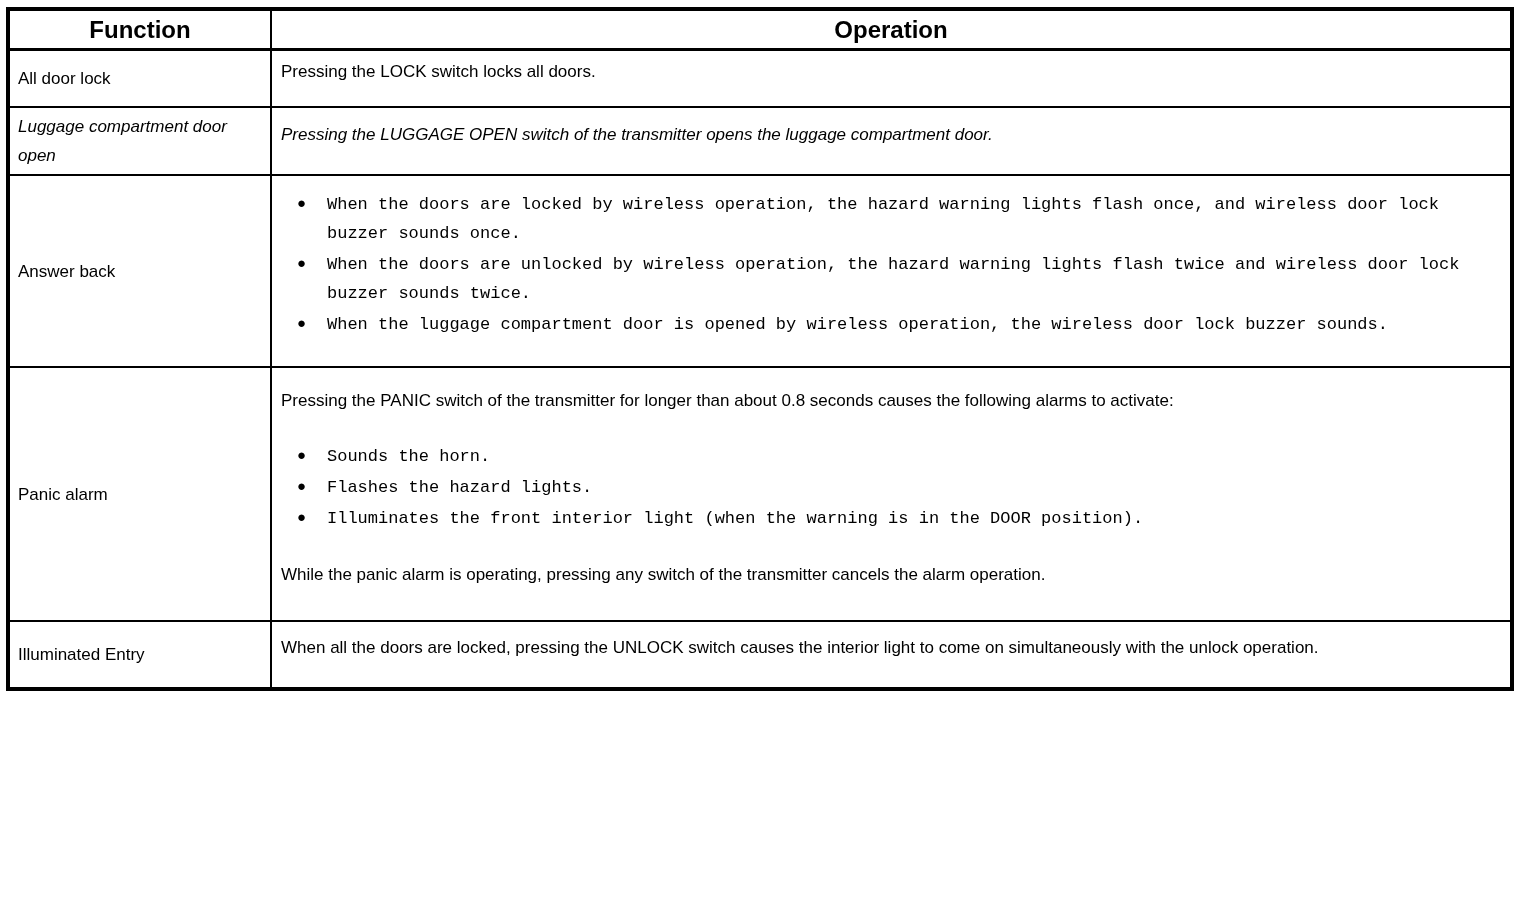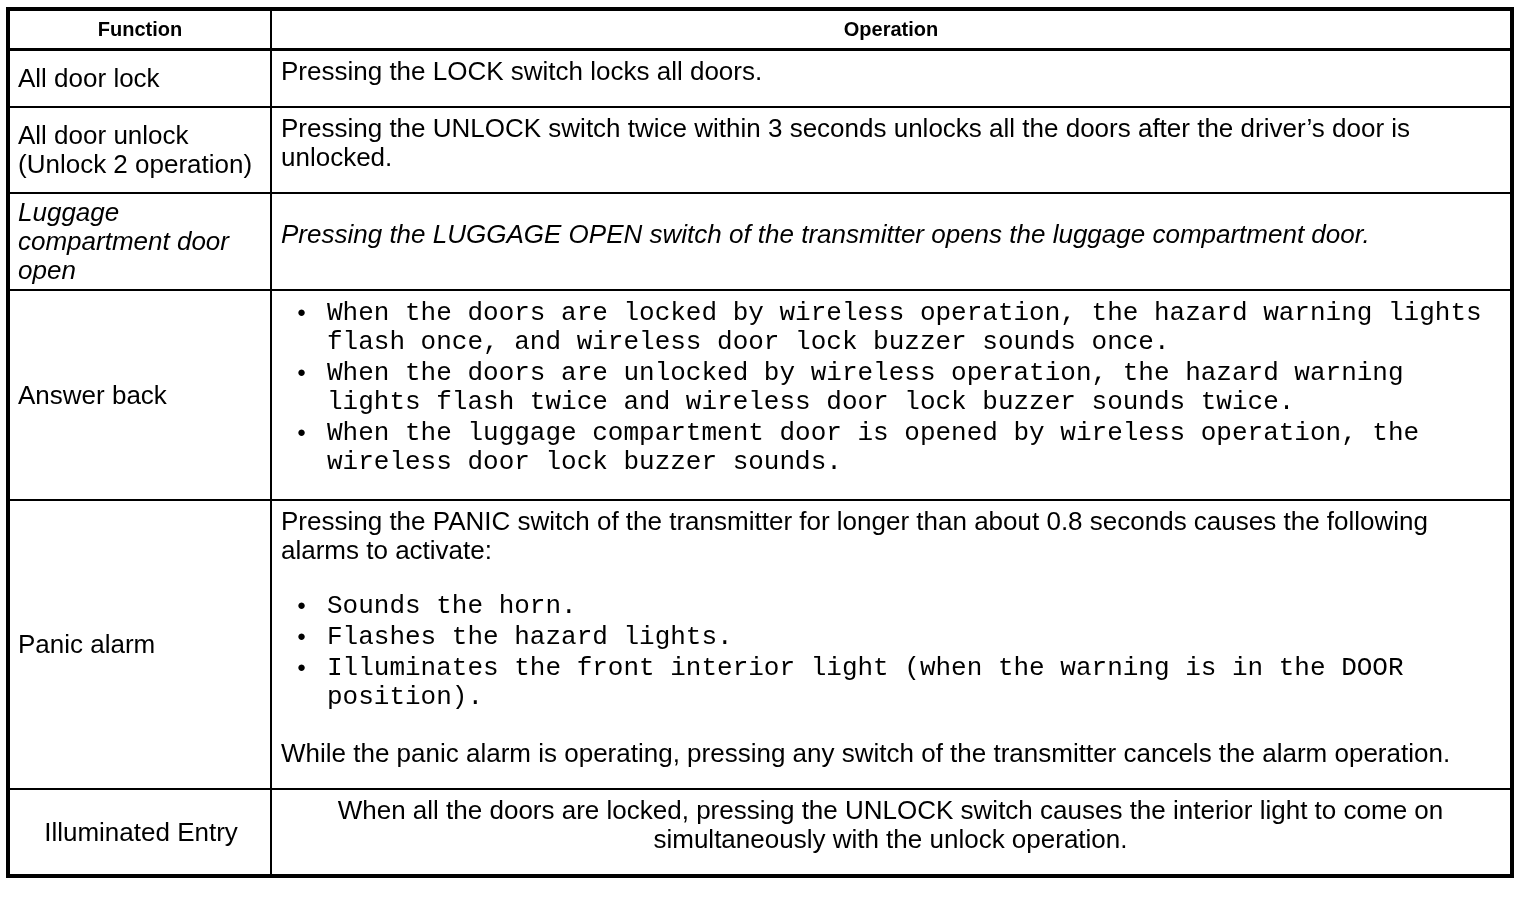--- a/index.html
+++ b/index.html
@@ -15,46 +15,46 @@
     table-layout: fixed;
     width: 1508px;
     margin: 7px 6px;
     border: 4px solid #000;
   }
   col.col-fn { width: 263px; }
   col.col-op { width: auto; }
   th, td {
     border: 2px solid #000;
     vertical-align: middle;
-    font-size: 26px;
+    font-size: 17px;
     line-height: 29px;
   }
   thead th {
     border-bottom: 3px solid #000;
     font-weight: bold;
-    font-size: 20px;
+    font-size: 24px;
     text-align: center;
     height: 38px;
     padding: 4px 6px;
   }
   td.fn {
     padding: 4px 6px 4px 8px;
     white-space: pre-line;
   }
   td.op {
     padding: 6px 10px 20px 9px;
   }
   tr.r-1 { height: 44px; }
   tr.r-2 { height: 72px; }
   tr.r-3 { height: 72px; }
   tr.r-4 { height: 60px; font-style: italic; }
   tr.r-5 { height: 192px; }
   tr.r-6 { height: 254px; }
   tr.r-7 { height: 66px; }
-  tr.r-8 { height: 68px; text-align: center; }
+  tr.r-8 { height: 68px; }
   ul.bullets {
     list-style: none;
   }
   ul.bullets li {
     position: relative;
     padding-left: 46px;
     margin: 2px 0;
     font-family: Liberation Mono, monospace;
   }
   ul.bullets li::before {
@@ -79,25 +79,20 @@
     <tr>
       <th>Function</th>
       <th>Operation</th>
     </tr>
   </thead>
   <tbody>
     <tr class="r-1">
       <td class="fn">All door lock</td>
       <td class="op">Pressing the LOCK switch locks all doors.</td>
     </tr>
-    <tr class="r-2">
-      <td class="fn">All door unlock
-(Unlock 2 operation)</td>
-      <td class="op">Pressing the UNLOCK switch twice within 3 seconds unlocks all the doors after the driver’s door is unlocked.</td>
-    </tr>
     <tr class="r-4">
       <td class="fn">Luggage compartment door open</td>
       <td class="op">Pressing the LUGGAGE OPEN switch of the transmitter opens the luggage compartment door.</td>
     </tr>
     <tr class="r-5">
       <td class="fn">Answer back</td>
       <td class="op">
         <ul class="bullets">
           <li>When the doors are locked by wireless operation, the hazard warning lights flash once, and wireless door lock buzzer sounds once.</li>
           <li>When the doors are unlocked by wireless operation, the hazard warning lights flash twice and wireless door lock buzzer sounds twice.</li>

